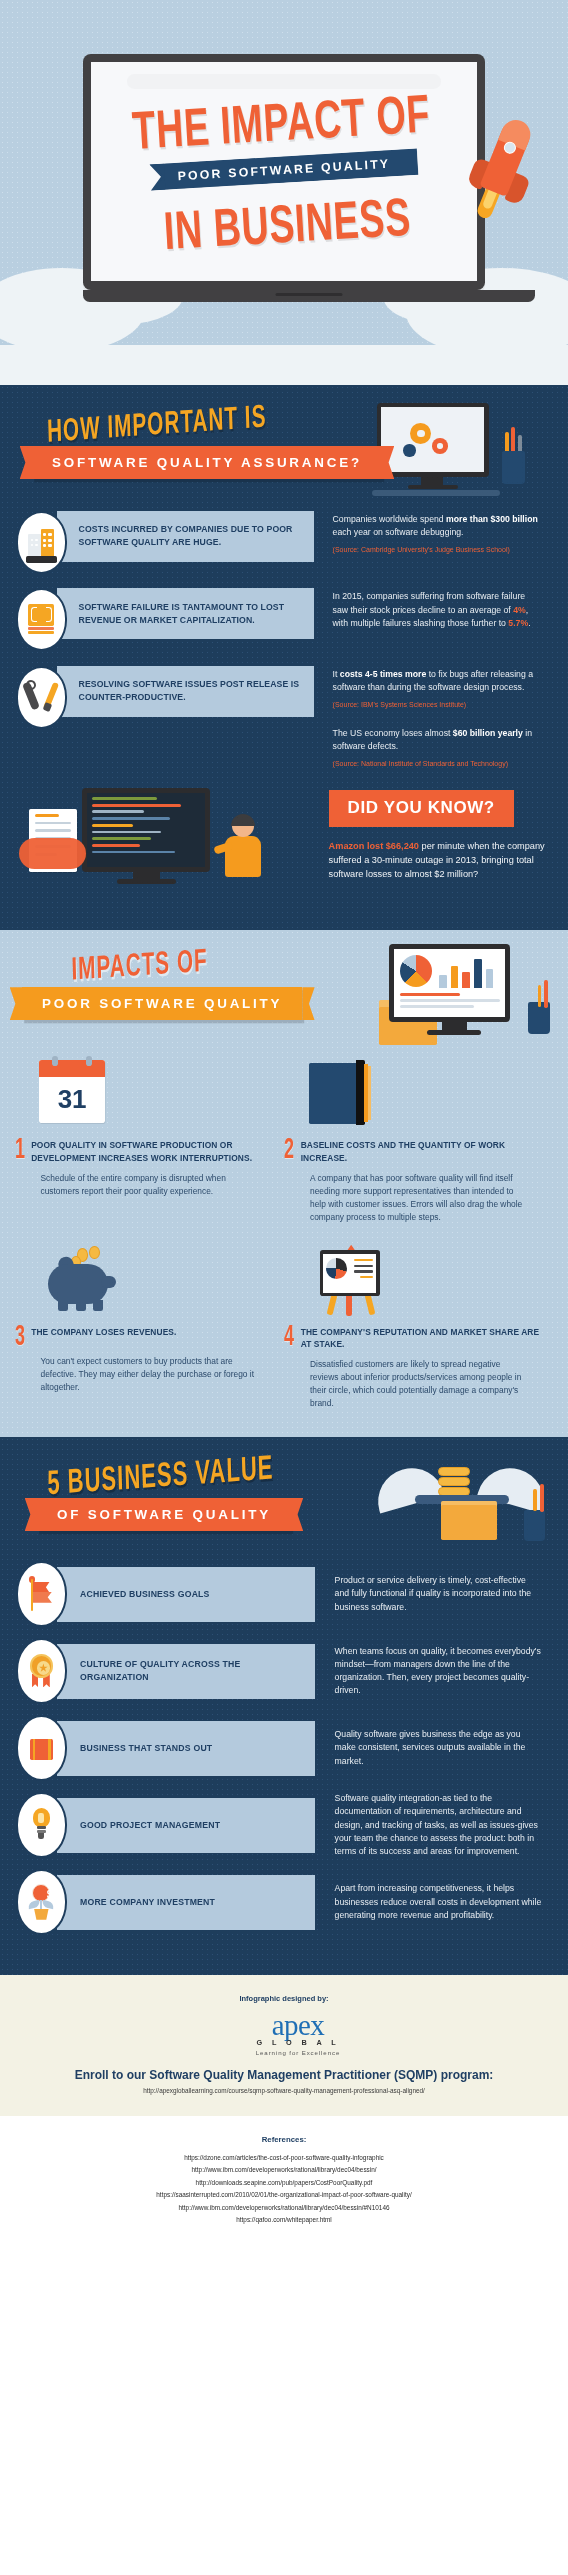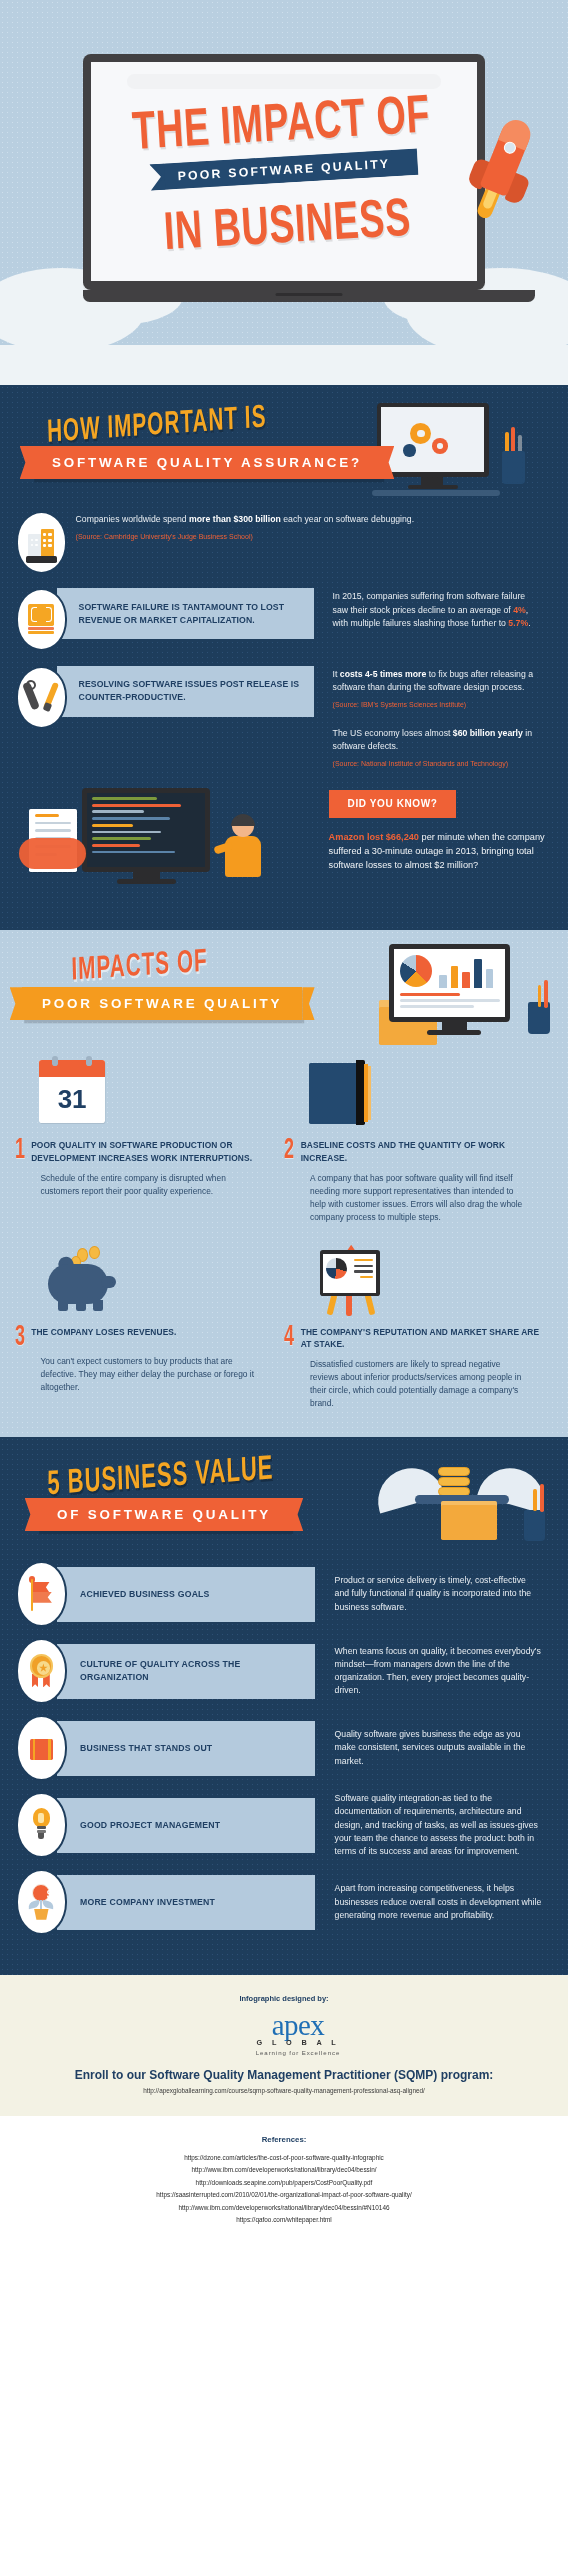--- a/index.html
+++ b/index.html
@@ -134,21 +134,21 @@
   .row-text { flex:1; padding:2.2px 12.3px 0 19px; color:#e9eef3; font-size:8.7px; line-height:1.52; }
   .row-text b { color:#ffffff;text-align:right; }
   .hl { color:#ef6136; font-weight:bold; }
   .src { color:#ef6136; font-size:7px; margin-top:5.6px; display:block; }
 
   
   .dyk-wrap { display:flex; align-items:flex-start; margin:7.8px 15.6px 0 15.6px; }
   .dyk-left { flex:0 0 313px; position:relative; height:117px; }
   .dyk-right { flex:1; padding-top:5.6px; }
   .dyk-badge { display:inline-block; background:#ef6136; color:#fff; font-weight:bold;
-    font-size:10px; letter-spacing:0.6px; padding:8.4px 19px; }
+    font-size:17px; letter-spacing:0.6px; padding:8.4px 19px; }
   .dyk-text { color:#f1f4f7; font-size:9.2px; line-height:1.5; margin-top:13.4px; }
   .dyk-text .hl { color:#ef6136; }
 
   .dev { position:absolute; left:5.6px; top:0; width:301px; height:112px; }
   .dev-mon { position:absolute; left:61px; top:3.3px; width:128px; height:84px; background:#2c2c2e; border-radius:3.9px; padding:5px; }
   .dev-scr { background:#1e2b38; width:100%; height:100%; padding:4.5px; }
   .code { height:2.8px; border-radius:1.7px; margin-bottom:3.9px; }
   .cg{background:#7c9a3d;} .co{background:#ef6136;} .cb{background:#5b83a8;} .cw{background:#9fb3c4;} .cy{background:#f5a623;}
   .dev-stand{position:absolute;left:112px;top:87px;width:27px;height:9px;background:#2c2c2e;}
   .dev-foot{position:absolute;left:96px;top:95px;width:59px;height:5px;background:#2c2c2e;border-radius:2.8px;}
@@ -402,20 +402,21 @@
             <div class="bw" style="left:14.5px;top:4.5px;width:3.3px;height:3.3px;"></div>
             <div class="bw" style="left:20px;top:4.5px;width:3.3px;height:3.3px;"></div>
             <div class="bw" style="left:14.5px;top:10px;width:3.3px;height:3.3px;"></div>
             <div class="bw" style="left:20px;top:10px;width:3.3px;height:3.3px;"></div>
             <div class="bw" style="left:14.5px;top:15.6px;width:3.3px;height:3.3px;"></div>
             <div class="bw" style="left:20px;top:15.6px;width:3.3px;height:3.3px;"></div>
             <div class="bldg-base"></div>
           </div>
             </div>
         </div>
+        <div class="row-bar">COSTS INCURRED BY COMPANIES DUE TO POOR SOFTWARE QUALITY ARE HUGE.</div>
         <div class="row-text">
           <span>Companies worldwide spend </span><b>more than $300 billion</b><span> each year on software debugging.</span>
           <span class="src">(Source: Cambridge University's Judge Business School)</span>
         </div>
       </div>
 
       <div class="row">
         <div class="row-icon">
           <div class="ic">
               <div class="money">

